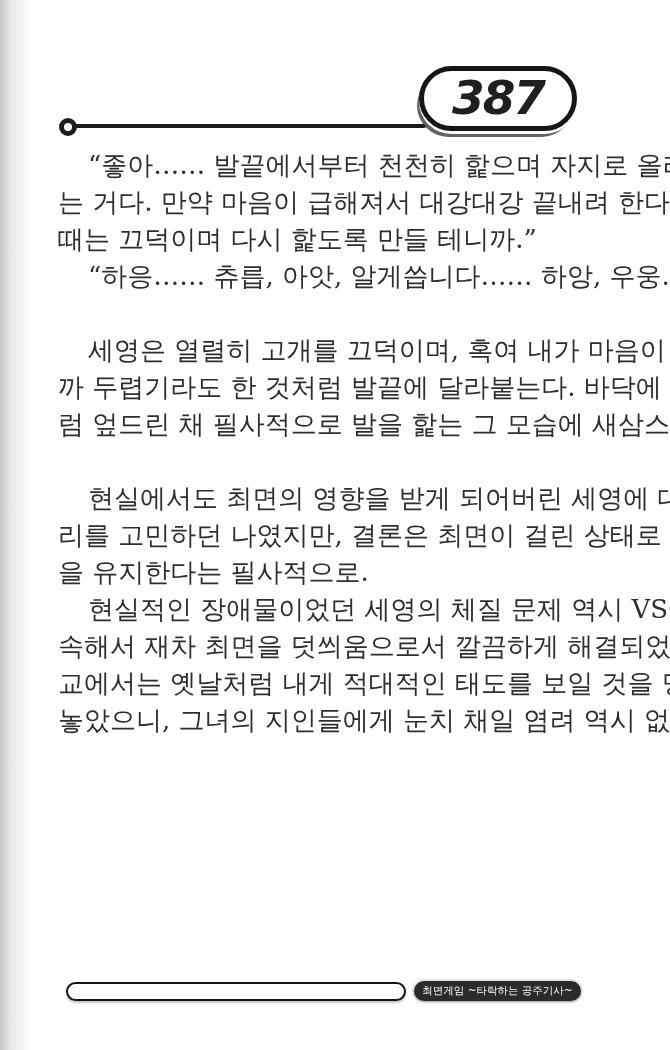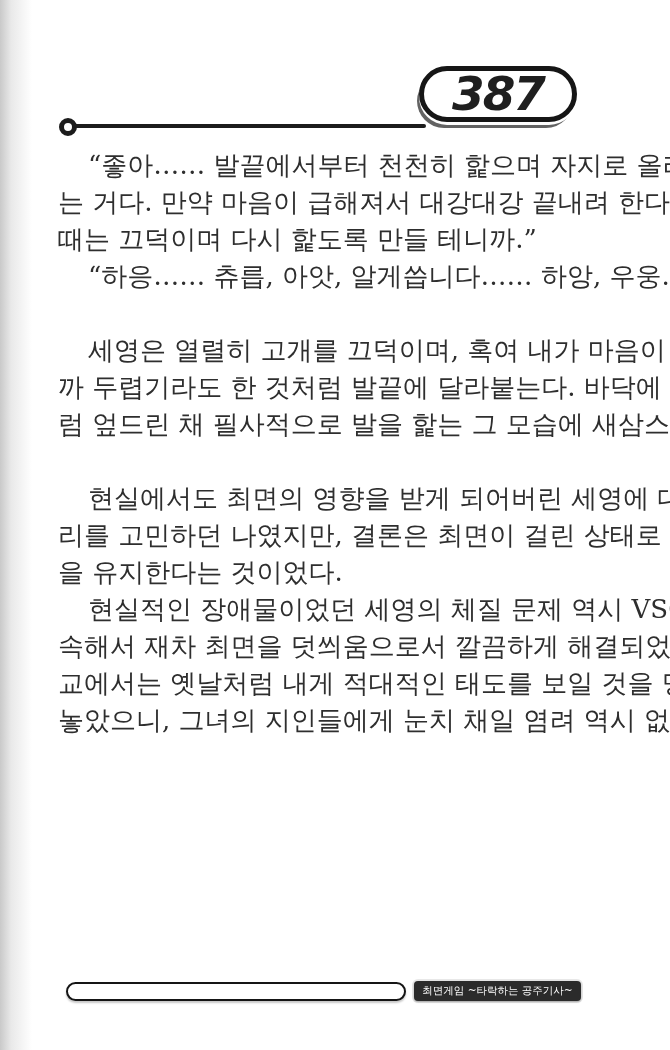--- a/index.html
+++ b/index.html
@@ -34,21 +34,21 @@
   .header-rule {
     position: absolute;
     left: 74px; top: 124px;
     width: 352px; height: 4px;
     background: #1c1c1c;
     border-radius: 2px;
   }
   .page-badge {
     position: absolute;
     left: 419px; top: 66px;
-    width: 158px; height: 56px;
+    width: 158px; height: 65px;
     box-sizing: border-box;
     background: #fff;
     border: 5px solid #161616;
     border-radius: 33px;
     display: flex;
     align-items: center;
     justify-content: center;
     box-shadow: 0 3px 0 0 #ffffff, -3px 7px 0 -1px rgba(72,72,72,0.85);
   }
   .page-badge span {
@@ -86,21 +86,21 @@
     border: 2px solid #151515;
     border-radius: 11px;
     box-shadow: 0 2px 2px rgba(0,0,0,0.22);
   }
   .footer-badge {
     position: absolute;
     left: 414px; top: 981px;
     width: 167px; height: 20px;
     box-sizing: border-box;
     background: #2b2b2b;
-    border-radius: 4px;
+    border-radius: 10px;
     display: flex;
     align-items: center;
     justify-content: center;
     box-shadow: 0 1px 2px rgba(0,0,0,0.3), 0 0 0 2px rgba(190,190,190,0.35);
   }
   .footer-badge span {
     font-family: "DejaVu Sans", "Liberation Sans", sans-serif;
     font-size: 10.5px;
     color: #ffffff;
     white-space: nowrap;
@@ -130,21 +130,21 @@
         <div class="line first">“하응…… 츄릅, 아앗, 알게씁니다…… 하앙, 우웅.”</div>
       </div>
       <div class="para gap1">
         <div class="line first">세영은 열렬히 고개를 끄덕이며, 혹여 내가 마음이 변할</div>
         <div class="line">까 두렵기라도 한 것처럼 발끝에 달라붙는다. 바닥에 개처</div>
         <div class="line">럼 엎드린 채 필사적으로 발을 핥는 그 모습에 새삼스럽게</div>
       </div>
       <div class="para gap1">
         <div class="line first">현실에서도 최면의 영향을 받게 되어버린 세영에 대한 처</div>
         <div class="line">리를 고민하던 나였지만, 결론은 최면이 걸린 상태로 세영</div>
-        <div class="line">을 유지한다는 것이었다.</div>
+        <div class="line">을 유지한다는 필사적으로.</div>
       </div>
       <div class="para">
         <div class="line first">현실적인 장애물이었던 세영의 체질 문제 역시 VSO에 접</div>
         <div class="line">속해서 재차 최면을 덧씌움으로서 깔끔하게 해결되었다. 학</div>
         <div class="line">교에서는 옛날처럼 내게 적대적인 태도를 보일 것을 명령해</div>
         <div class="line">놓았으니, 그녀의 지인들에게 눈치 채일 염려 역시 없게 되</div>
       </div>
     </main>
 
   <footer>

